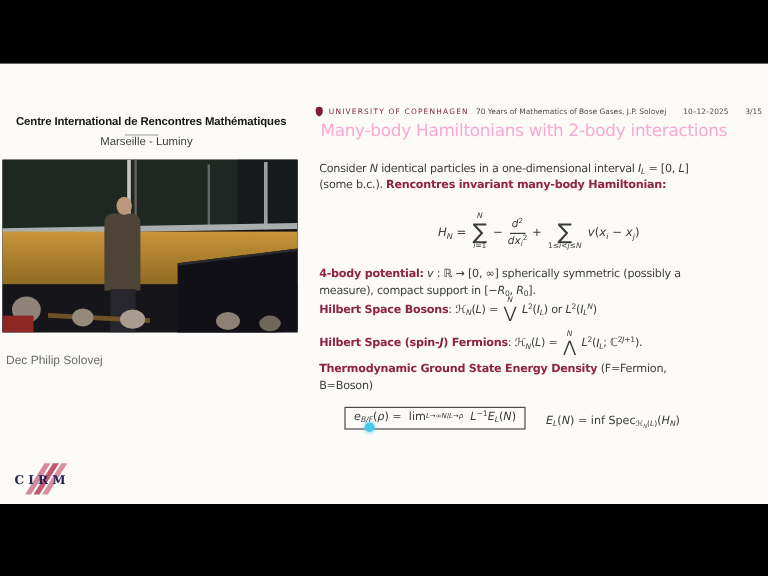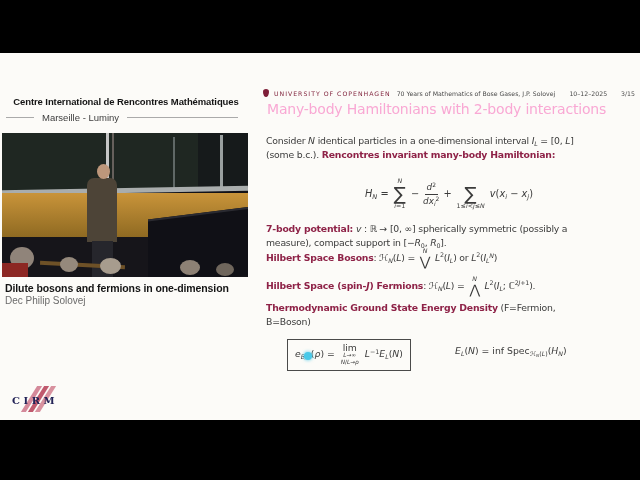--- a/index.html
+++ b/index.html
@@ -4,21 +4,21 @@
 <style>
   html,body{margin:0;padding:0;background:#000;}
   .stage{position:relative;width:640px;height:480px;background:#000;overflow:hidden;
          font-family:"DejaVu Sans",sans-serif;}
   .band{position:absolute;left:0;top:53px;width:640px;height:367px;background:#fcfbf8;}
 
   
   .org-name{position:absolute;left:4px;top:96px;width:244px;text-align:center;
             font-family:"Liberation Sans",sans-serif;font-weight:bold;font-size:9.5px;
             letter-spacing:-0.1px;color:#141414;}
-  .loc-row{position:absolute;left:6px;top:112px;width:232px;display:flex;align-items:center;}
+  .loc-row{position:absolute;left:6px;top:112px;width:232px;display:flex;align-items:center;flex-direction:column;}
   .rule{height:1px;background:#aaa;}
   .rule.short{width:28px;margin-right:8px;}
   .rule.long{flex:1;margin-left:8px;}
   .org-loc{font-family:"Liberation Sans",sans-serif;font-size:9.5px;color:#3d3d3d;}
 
   .photo{position:absolute;left:2px;top:133px;width:246px;height:144px;background:#131217;overflow:hidden;}
   .pf{position:absolute;}
   .board{left:0;top:0;width:246px;height:58px;background:#1f2722;}
   .board-right{left:196px;top:0;width:50px;height:58px;background:#161a1b;}
   .strip1{left:104px;top:0;width:3px;height:58px;background:#c6c6c6;}
@@ -92,21 +92,21 @@
   .bigop.big .o{font-size:18px;}
   .bigop .b{font-size:6.3px;min-height:7px;line-height:1.1;}
   .frac{display:inline-flex;flex-direction:column;align-items:center;vertical-align:middle;
         line-height:1.15;margin:0 1px;}
   .frac .fn{border-bottom:0.8px solid #3b3b3b;padding:0 2px 1px;font-size:8.8px;}
   .frac .fd{padding-top:1px;font-size:8.8px;}
   .mx{margin:0 3px;}
 
   .boxed{position:absolute;left:287px;top:339px;border:1px solid #4a4a4a;
          padding:3px 7px 4px;font-size:9.3px;color:#3b3b3b;line-height:1;background:#fcfbf8;}
-  .limstack{display:inline-flex;flex-direction:column;align-items:center;vertical-align:middle;
+  .limstack{display:inline-flex;flex-direction:row;align-items:center;vertical-align:middle;
             line-height:1;margin:0 3px;}
   .limstack .l{font-size:9.3px;}
   .limstack .c{font-size:5.8px;line-height:1.2;color:#3b3b3b;}
   .edef{position:absolute;left:455px;top:346px;font-size:9.3px;color:#3b3b3b;line-height:1;}
 
   .laser-dot{position:absolute;left:304px;top:352px;width:8px;height:8px;border-radius:50%;
              background:#49c9e8;box-shadow:0 0 3px 1px rgba(73,201,232,0.55);}
 </style>
 </head>
 <body>
@@ -137,21 +137,20 @@
     <div class="pf sp-legs"></div>
     <div class="pf desk"></div>
     <div class="pf head h1"></div>
     <div class="pf red"></div>
     <div class="pf head h2"></div>
     <div class="pf head h3"></div>
     <div class="pf head h4"></div>
     <div class="pf head h5"></div>
   </div>
 
-  <div class="talk-title">Dilute bosons and fermions in one-dimension</div>
   <div class="speaker">Dec Philip Solovej</div>
 
   <div class="cirm">
     <span class="stripe st1"></span>
     <span class="stripe st2"></span>
     <span class="stripe st3"></span>
     <span class="cirm-text">CIRM</span>
   </div>
 
   <div class="slide-header">
@@ -170,21 +169,21 @@
         <span class="o">∑</span>
         <span class="b"><i>i</i>=1</span>
       </span><span class="mx">−</span><span class="frac">
         <span class="fn"><i>d</i><sup>2</sup></span>
         <span class="fd"><i>dx<sub>i</sub></i><sup>2</sup></span>
       </span><span class="mx">+</span><span class="bigop big">
         <span class="t">​</span>
         <span class="o">∑</span>
         <span class="b">1≤<i>i</i>&lt;<i>j</i>≤<i>N</i></span>
       </span> <i>v</i>(<i>x<sub>i</sub></i> − <i>x<sub>j</sub></i>)</div>
-  <div class="para p-pot"><b class="mrn">7-body potential:</b> <i>v</i> : ℝ → [0, ∞] spherically symmetric (possibly a<br>measure), compact support in [−<i>R</i><sub>0</sub>, <i>R</i><sub>0</sub>].</div>
+  <div class="para p-pot"><b class="mrn">4-body potential:</b> <i>v</i> : ℝ → [0, ∞] spherically symmetric (possibly a<br>measure), compact support in [−<i>R</i><sub>0</sub>, <i>R</i><sub>0</sub>].</div>
   <div class="para p-bos"><b class="mrn">Hilbert Space Bosons</b>: ℋ<i><sub>N</sub></i>(<i>L</i>) = <span class="bigop">
         <span class="t"><i>N</i></span>
         <span class="o">⋁</span>
       </span> <i>L</i><sup>2</sup>(<i>I<sub>L</sub></i>) or <i>L</i><sup>2</sup>(<i>I<sub>L</sub><sup>N</sup></i>)</div>
   <div class="para p-fer"><b class="mrn">Hilbert Space (spin-<i>J</i>) Fermions</b>: ℋ<i><sub>N</sub></i>(<i>L</i>) = <span class="bigop">
         <span class="t"><i>N</i></span>
         <span class="o">⋀</span>
       </span> <i>L</i><sup>2</sup>(<i>I<sub>L</sub></i>; ℂ<sup>2<i>J</i>+1</sup>).</div>
   <div class="para p-thermo"><b class="mrn">Thermodynamic Ground State Energy Density</b> (F=Fermion,<br>B=Boson)</div>
 

